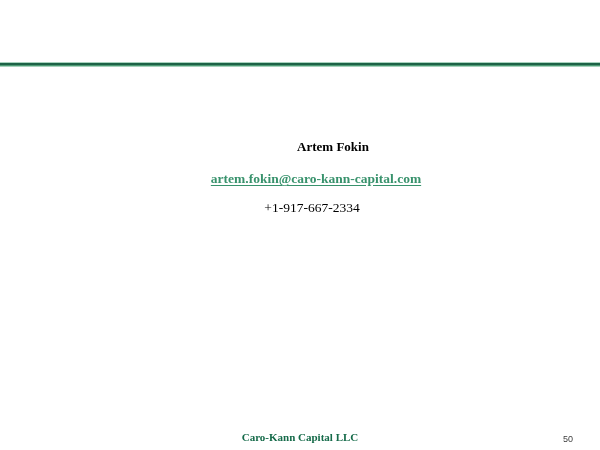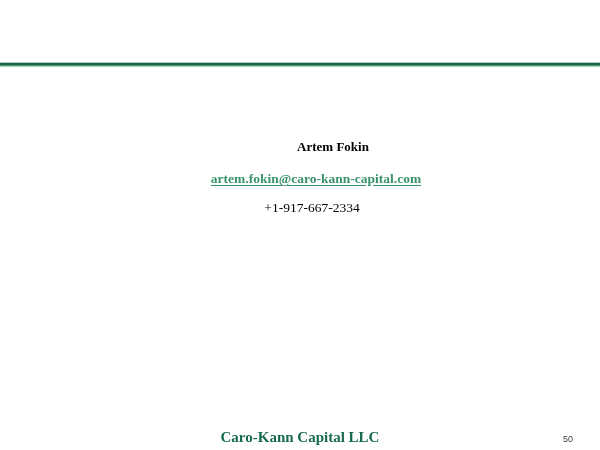--- a/index.html
+++ b/index.html
@@ -85,21 +85,21 @@
     font-weight: normal;
     color: var(--text-black, #000000);
   }
   .footer-company {
     position: absolute;
     top: 430px;
     left: 0;
     width: 100%;
     margin: 0;
     text-align: center;
-    font-size: 15px;
+    font-size: 11px;
     line-height: 14px;
     font-weight: bold;
     color: var(--footer-green, #166B4A);
   }
   .page-number {
     position: absolute;
     top: 433px;
     right: 27px;
     font-family: "Liberation Sans", sans-serif;
     font-size: 9px;

